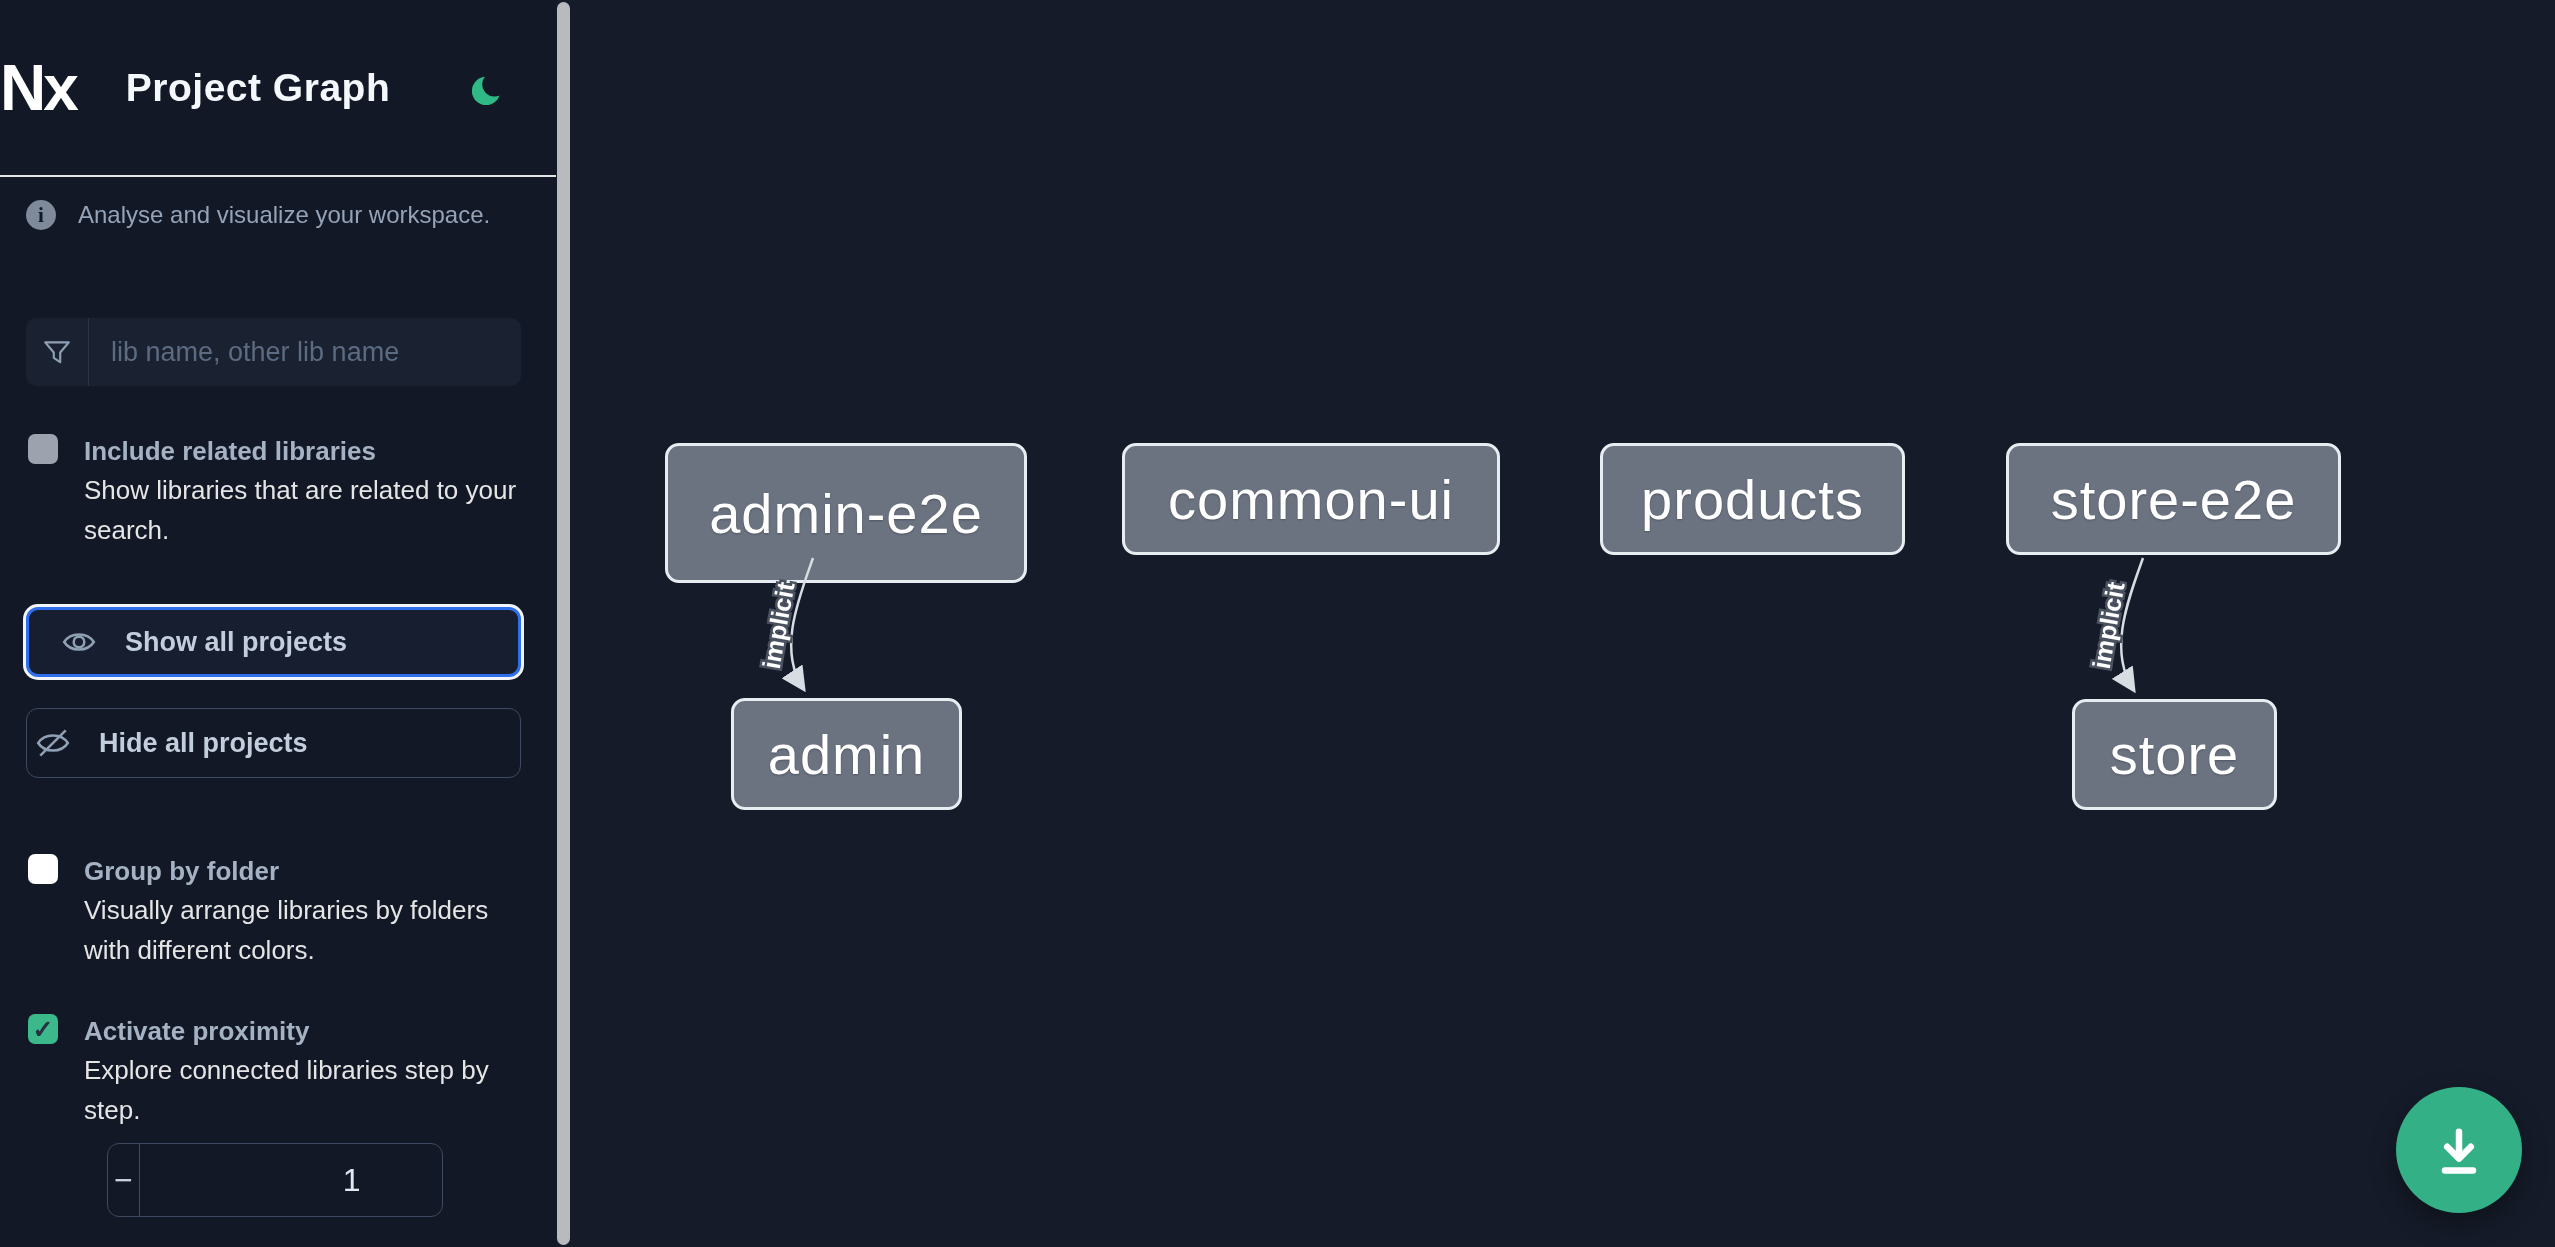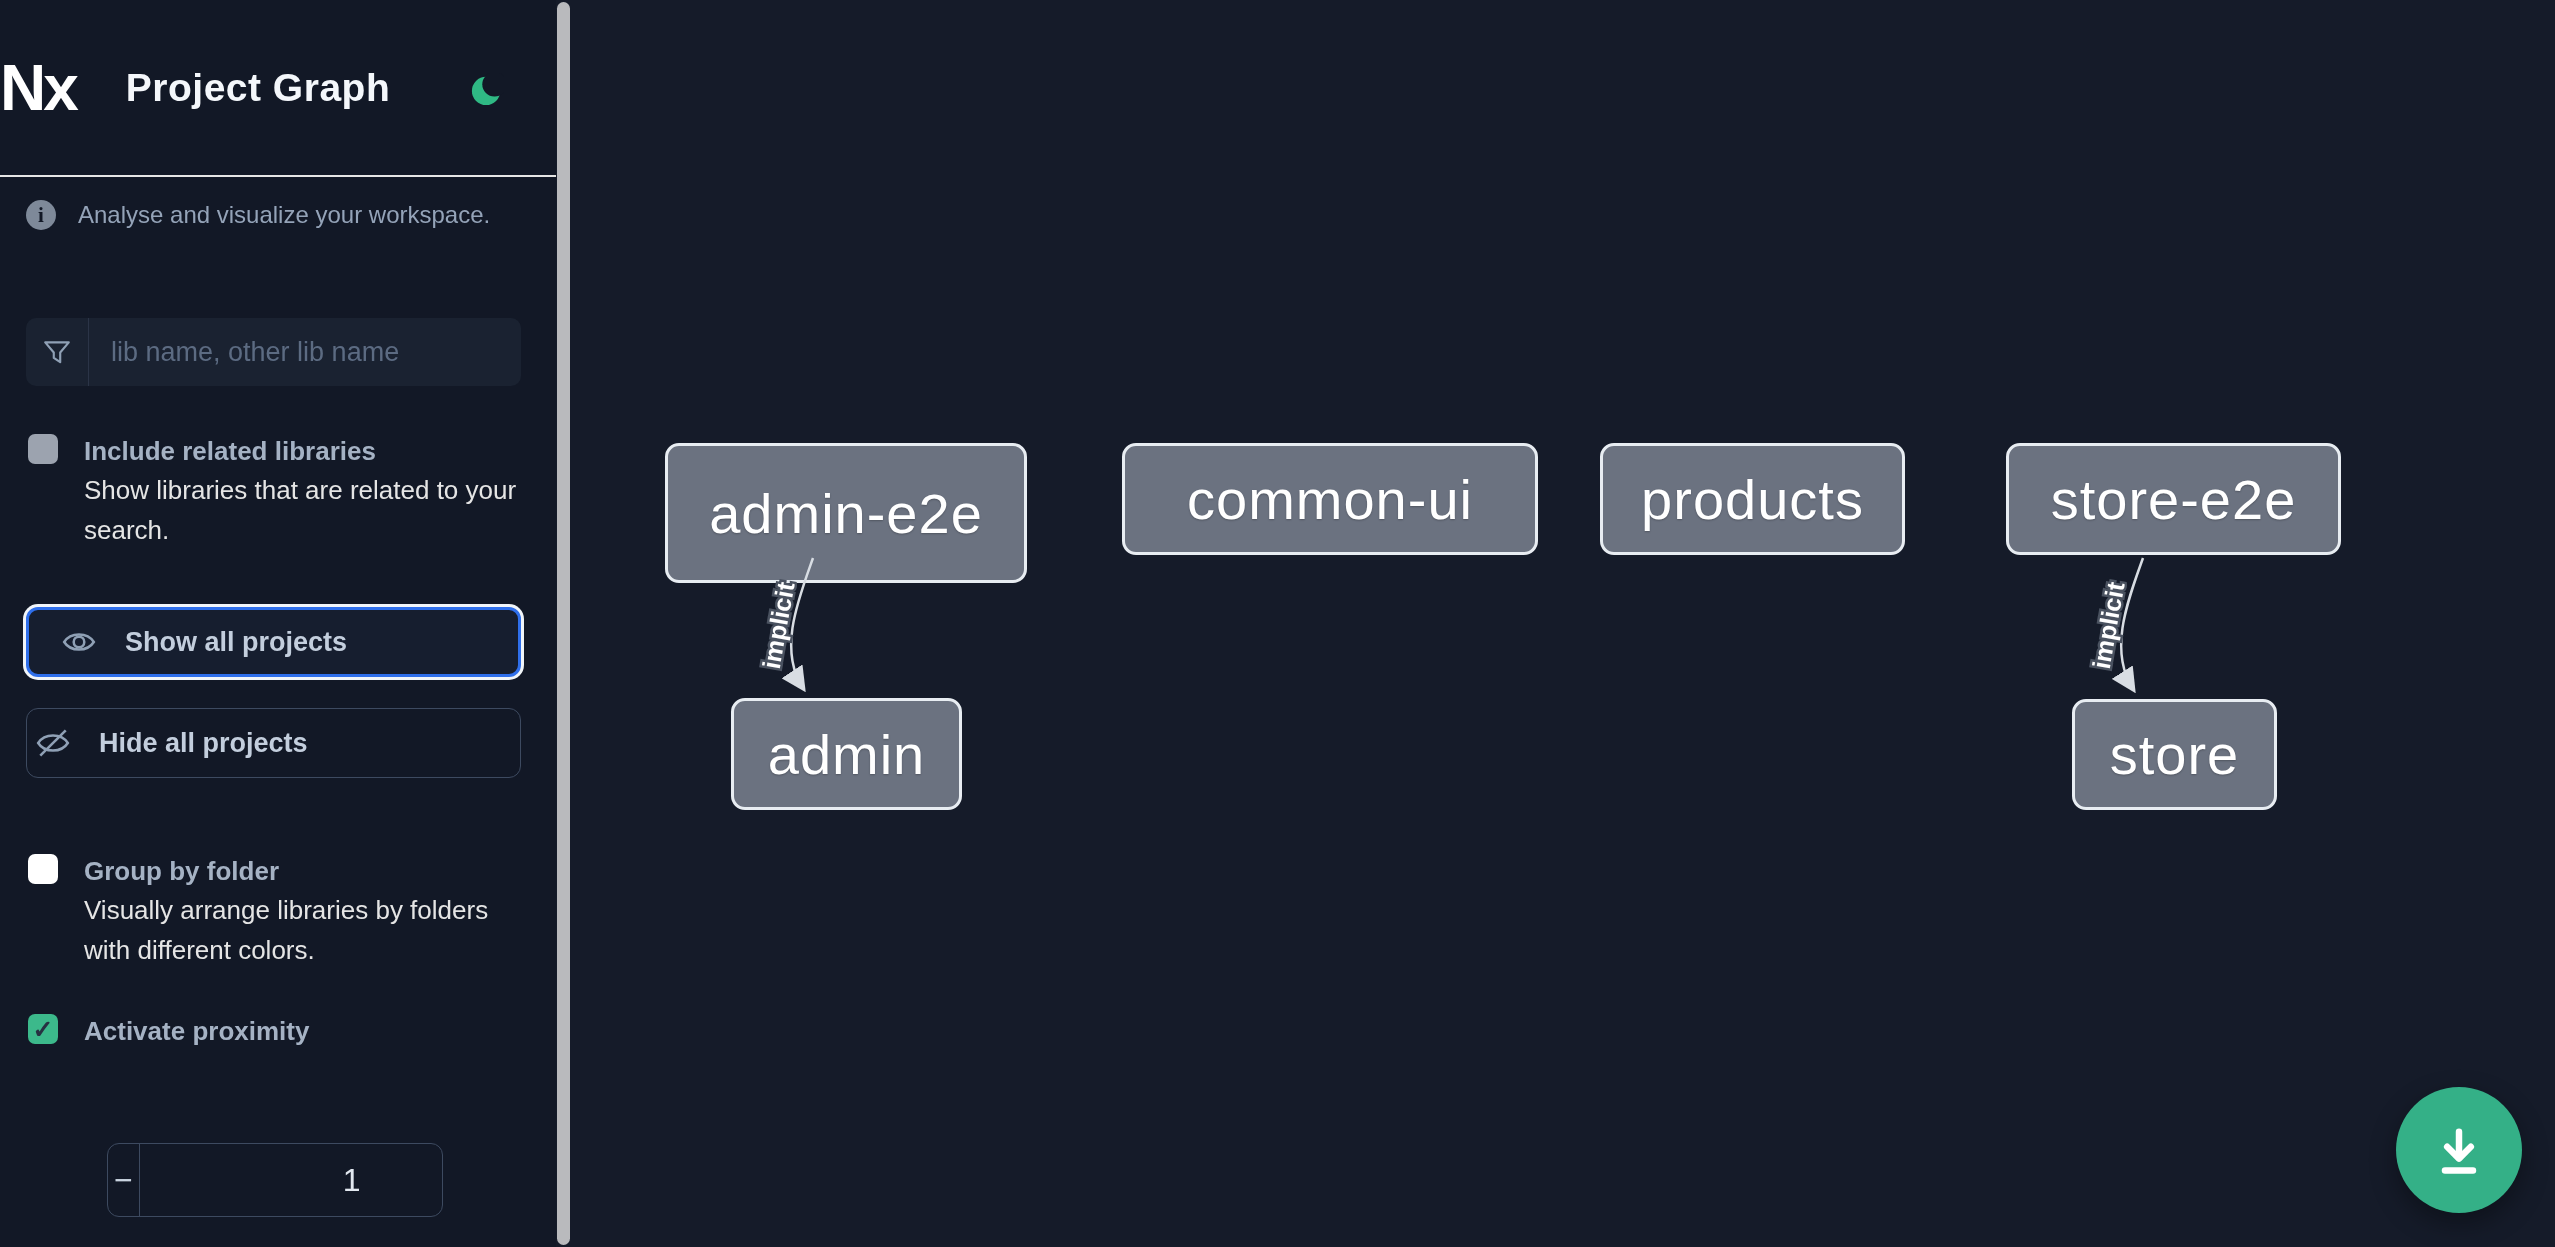--- a/index.html
+++ b/index.html
@@ -73,21 +73,21 @@
        box-shadow:0 10px 26px rgba(0,0,0,.35);}
 </style>
 </head>
 <body>
 
 <div id="app">
 
   <div class="canvas"></div>
   <div id="node-layer">
       <div class="node" style="left: 665px; top: 443px; width: 362px; height: 140px;">admin-e2e</div>
-      <div class="node" style="left: 1122px; top: 443px; width: 416px; height: 112px;">common-ui</div>
+      <div class="node" style="left: 1122px; top: 443px; width: 378px; height: 112px;">common-ui</div>
       <div class="node" style="left: 1600px; top: 443px; width: 305px; height: 112px;">products</div>
       <div class="node" style="left: 2006px; top: 443px; width: 335px; height: 112px;">store-e2e</div>
       <div class="node" style="left: 731px; top: 698px; width: 231px; height: 112px;">admin</div>
       <div class="node" style="left: 2072px; top: 699px; width: 205px; height: 111px;">store</div>
     </div>
   <svg id="edge-layer">
     <defs>
       <marker id="arrow" markerWidth="10" markerHeight="10" refX="8" refY="5" orient="auto" markerUnits="strokeWidth">
         <path d="M0,0 L10,5 L0,10 z" fill="#d8dde3"></path>
       </marker>
@@ -154,20 +154,21 @@
         <div class="check-desc">Visually arrange libraries by folders with different colors.</div>
       </span>
     </div>
 
     <div class="check-row" style="top:1012px">
       <span class="checkbox cb-white on">
           <span class="tick">✓</span>
         </span>
       <span class="check-text">
         <div class="check-label">Activate proximity</div>
+        <div class="check-desc">Explore connected libraries step by step.</div>
       </span>
     </div>
 
     <div class="stepper">
       <button class="step-btn left">−</button>
       <input class="step-value" value="1" style="">
 
     </div>
 
   </div>

